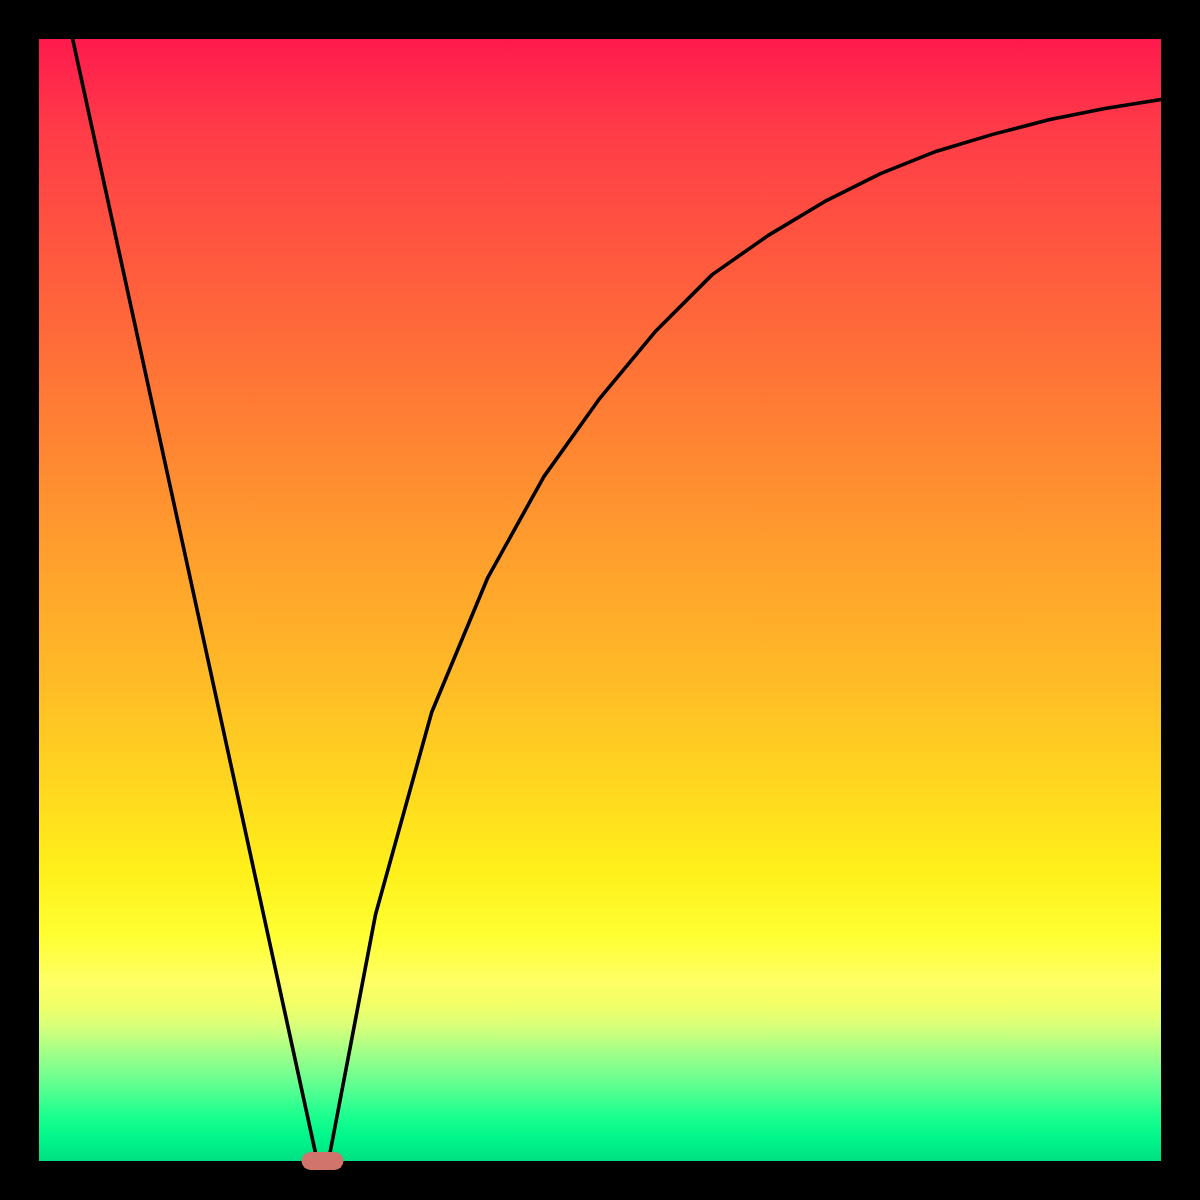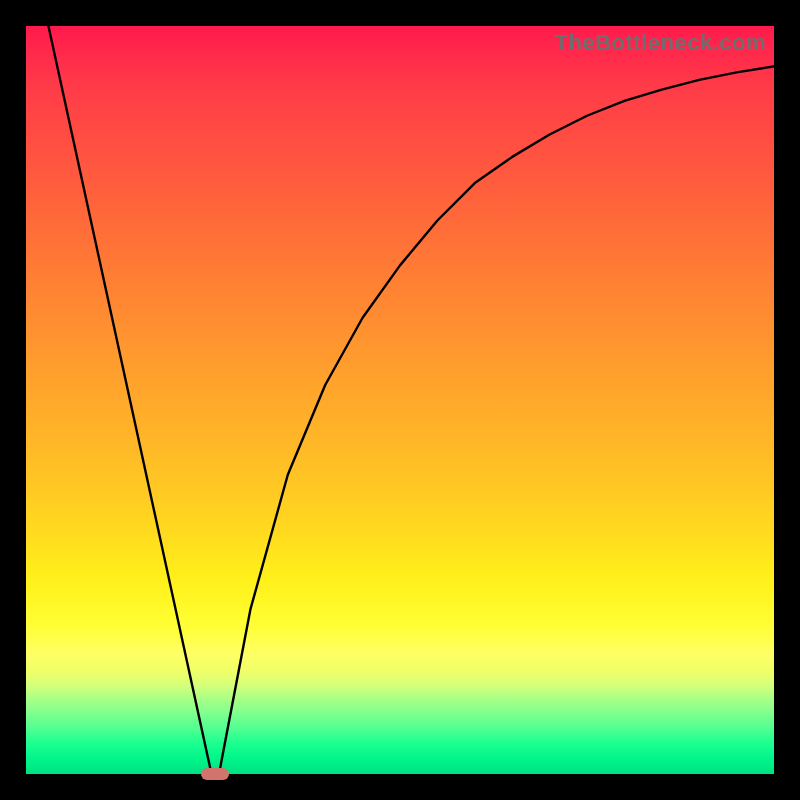--- a/index.html
+++ b/index.html
@@ -70,21 +70,20 @@
     border-radius: 9px;
     background: #d1746b;
   }
 </style>
 </head>
 <body>
 
 <div class="frame">
   <div class="plot-area">
 
-    <span class="watermark">TheBottleneck.com</span>
 
     <svg class="curves" viewBox="0 0 748 748" preserveAspectRatio="none">
       <path d="M 22.439999999999998 0 L 185.504 748 L 192.984 748 L 224.4 583.44 L 261.8 448.8 L 299.2 359.03999999999996 L 336.6 291.72 L 374 239.35999999999996 L 411.40000000000003 194.48000000000002 L 448.8 157.07999999999993 L 486.2 130.89999999999998 L 523.6 108.46000000000004 L 561 89.75999999999999 L 598.4 74.79999999999995 L 635.8 63.57999999999993 L 673.2 53.855999999999995 L 710.6 46.37600000000009 L 748 40.39200000000005" fill="none" stroke="#000" stroke-width="2.4" stroke-linecap="round" stroke-linejoin="round"></path>
     </svg>
 
     <div class="marker" style="left: 175.244px; top: 742px;"></div>
   </div>
 </div>
 
 </body></html>

